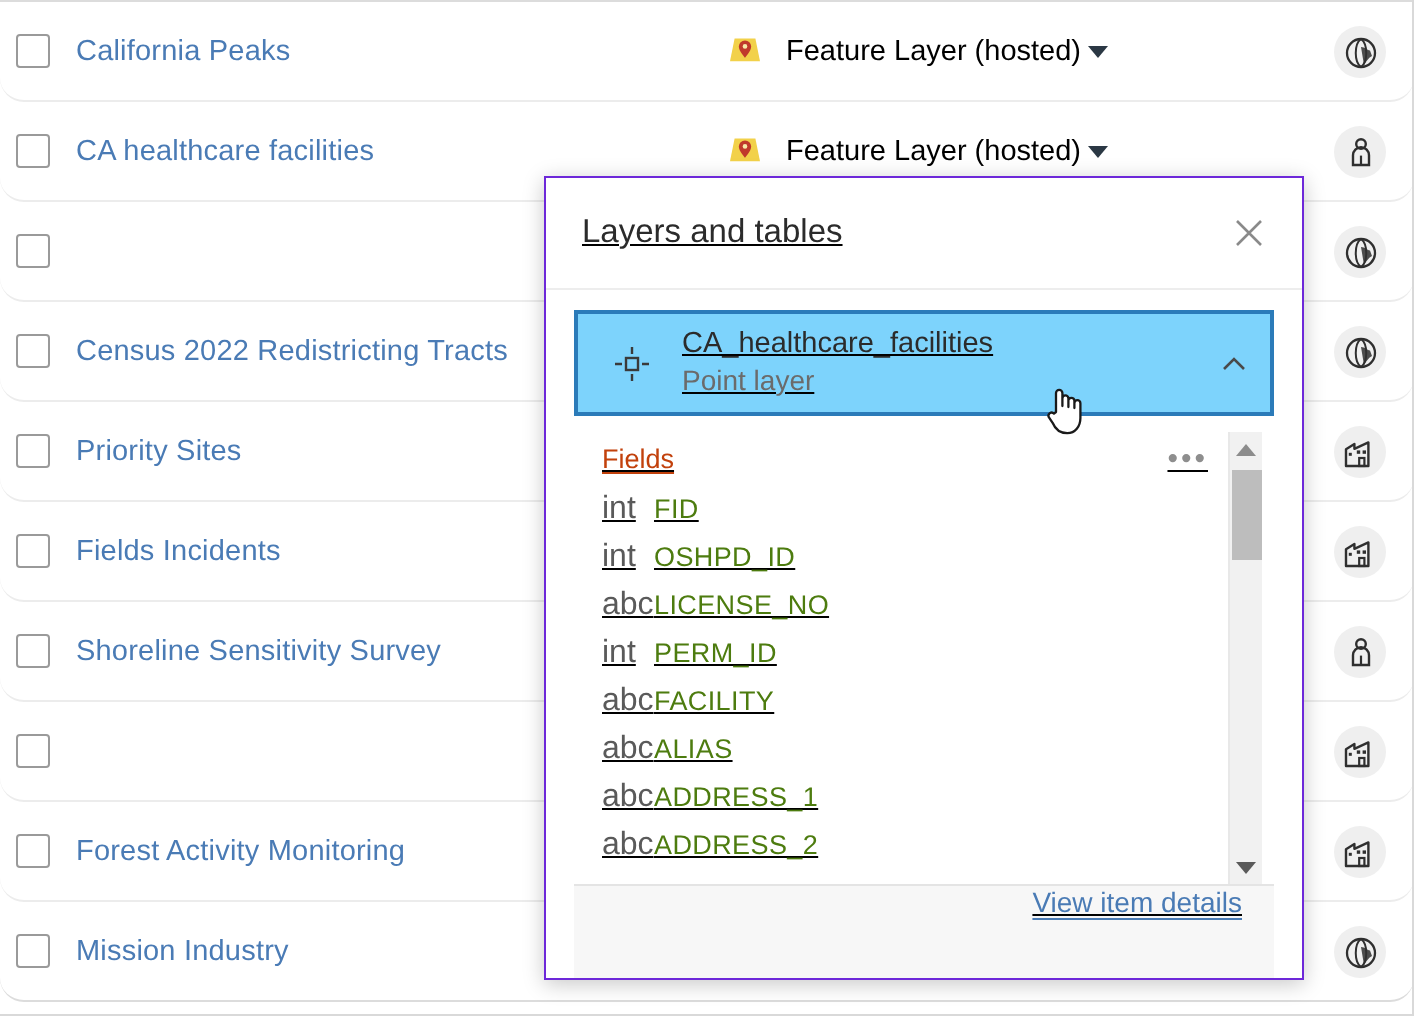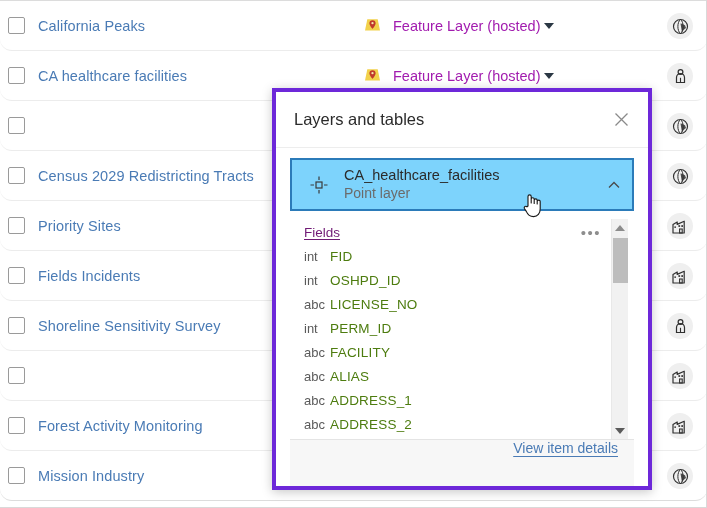--- a/index.html
+++ b/index.html
@@ -53,21 +53,21 @@
   }
   .typecell {
     position: absolute;
     left: 364px; top: 0; height: 50px;
     display: flex; align-items: center;
   }
   .pin-icon { width: 17px; height: 17px; flex: 0 0 auto; }
   .typetext {
     margin-left: 12px;
     font-size: 14.5px;
-    color: #a21caf;
+    color: #000000;
     white-space: nowrap;
   }
   .caret {
     display: inline-block;
     width: 0; height: 0;
     margin-left: 3px;
     border-left: 5px solid transparent;
     border-right: 5px solid transparent;
     border-top: 6px solid #2b3844;
     vertical-align: middle;
@@ -88,24 +88,25 @@
     left: 706px; top: 0; width: 1px; height: 508px;
     background: #d9d9d9;
   }
 
   
   .popup {
     position: absolute;
     left: 272px; top: 88px;
     width: 380px; height: 402px;
     background: #ffffff;
-    border: 4px solid #6d28d9;
+    border: 1px solid #6d28d9;
     box-shadow: 0 2px 10px rgba(0,0,0,.22);
     display: flex; flex-direction: column;
     z-index: 20;
+    text-decoration: underline;
   }
   .popup-head {
     height: 56px;
     display: flex; align-items: center;
     padding: 0 14px 0 18px;
     border-bottom: 1px solid #ededed;
     flex: 0 0 auto;
   }
   .popup-title {
     font-size: 16.5px;
@@ -152,38 +153,38 @@
     overflow: hidden;
     position: relative;
   }
   .fields-head {
     display: flex; align-items: flex-start;
     padding-right: 10px;
     margin-bottom: 9px;
   }
   .fields-label {
     font-size: 13.5px;
-    color: #701a75;
+    color: #c2410c;
     text-decoration: underline;
     text-underline-offset: 2px;
   }
   .dots {
     margin-left: auto;
     color: #8e8e8e;
     font-size: 15px;
     letter-spacing: 1.5px;
     line-height: 1;
   }
   .field-row {
     display: flex; align-items: baseline;
     height: 24px;
   }
   .ftype {
     width: 26px;
-    font-size: 13px;
+    font-size: 16px;
     color: #5a5a5a;
     flex: 0 0 auto;
   }
   .fname {
     font-size: 13.5px;
     color: #4d7c0f;
     letter-spacing: .2px;
   }
 
   
@@ -290,21 +291,21 @@
               <circle cx="8.5" cy="8.5" r="7" fill="none" stroke="#2f2f2f" stroke-width="1.15"></circle>
               <path d="M8.5 1.5 C5 4 5 13 8.5 15.5" fill="none" stroke="#2f2f2f" stroke-width="1"></path>
               <path d="M8.5 1.5 C12 4 12 13 8.5 15.5" fill="none" stroke="#2f2f2f" stroke-width="1"></path>
               <path d="M8.5 5.5 C10.5 5.5 11.5 7 13 7.2 L14 10 C12 11 11 13 10 14.5" fill="#2f2f2f" opacity=".85"></path>
             </svg>
           </span>
         </div>
       </div>
       <div class="row">
         <div class="cb"></div>
-        <span class="title">Census 2029 Redistricting Tracts</span>
+        <span class="title">Census 2022 Redistricting Tracts</span>
         <div class="ownercell">
           <span class="owner-badge">
             <svg width="17" height="17" viewBox="0 0 17 17" aria-hidden="true">
               <circle cx="8.5" cy="8.5" r="7" fill="none" stroke="#2f2f2f" stroke-width="1.15"></circle>
               <path d="M8.5 1.5 C5 4 5 13 8.5 15.5" fill="none" stroke="#2f2f2f" stroke-width="1"></path>
               <path d="M8.5 1.5 C12 4 12 13 8.5 15.5" fill="none" stroke="#2f2f2f" stroke-width="1"></path>
               <path d="M8.5 5.5 C10.5 5.5 11.5 7 13 7.2 L14 10 C12 11 11 13 10 14.5" fill="#2f2f2f" opacity=".85"></path>
             </svg>
           </span>
         </div>

